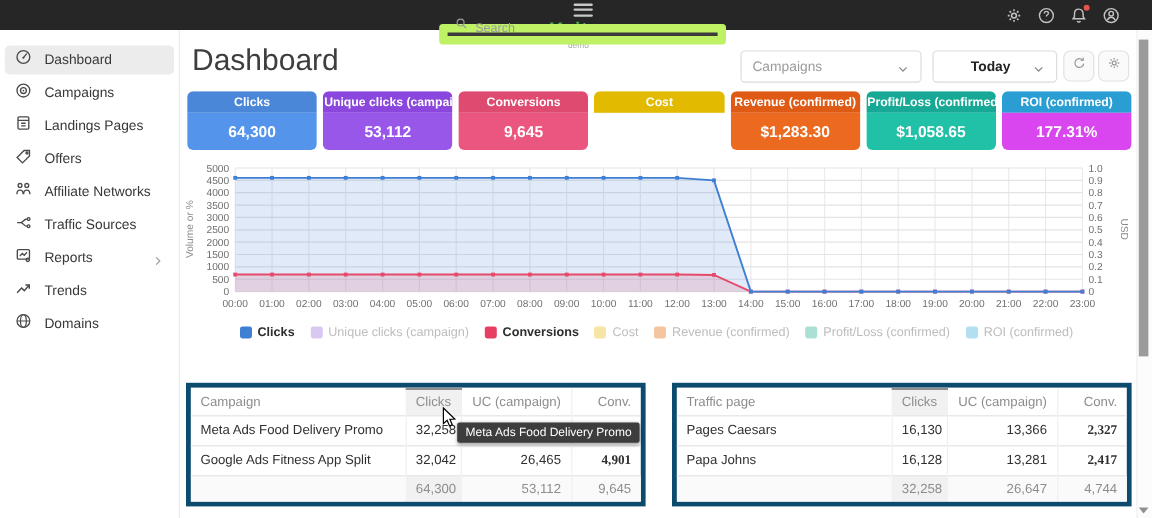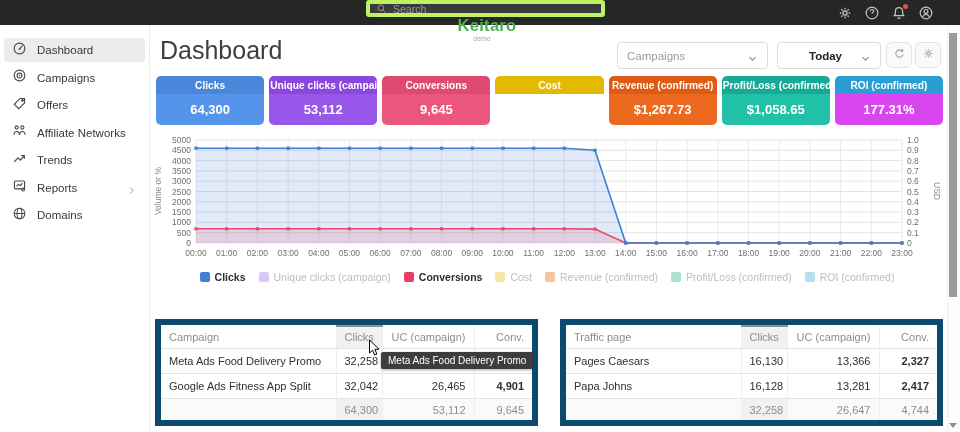--- a/index.html
+++ b/index.html
@@ -6,23 +6,23 @@
   html, body { width: 960px; height: 432px; overflow: hidden; background: #fff;
     font-family: "Liberation Sans", sans-serif; position: relative; }
 
   
   .topbar { position: absolute; left: 0; top: 0; width: 960px; height: 25px;
     background: #262626; display: flex; align-items: center; z-index: 10; flex-direction: column; }
   .hamburger { width: 16px; margin-left: 11px; cursor: pointer; }
   .hamburger span { display: block; height: 2px; background: #c9c9c9; margin: 2.5px 0; border-radius: 1px; }
   .brand { color: #4cb050; font-weight: bold; font-size: 16.5px; margin-left: 14px; letter-spacing: .3px; }
   .brand-badge { color: #a8a8a8; font-size: 7px; margin-left: 4px; margin-bottom: 8px; }
-  .search { position: absolute; left: 366px; top: 0; width: 239px; height: 17px;
-    background: #3a3a3a; border: 4px solid #bef264; border-radius: 3px;
-    display: flex; align-items: center; padding: 0 6px; color: #9a9a9a; }
+  .search { position: absolute; left: 366px; top: 20px; width: 239px; height: 17px;
+    background: #3a3a3a; border: 7px solid #bef264; border-radius: 3px;
+    display: flex; align-items: flex-end; padding: 0 6px; color: #9a9a9a; }
   .search svg { width: 11px; height: 11px; flex: none; }
   .search input { background: transparent; border: none; outline: none; color: #ddd;
     font-size: 10.5px; margin-left: 6px; width: 100%; font-family: "Liberation Sans", sans-serif; }
   .search input::placeholder { color: #9a9a9a; }
   .topbar-icons { position: absolute; right: 26px; top: 0; height: 25px;
     display: flex; align-items: center; gap: 11px; color: #c2c2c2; }
   .tb-icon { width: 16px; height: 16px; position: relative; cursor: pointer; }
   .tb-icon svg { width: 16px; height: 16px; display: block; }
   .tb-icon .dot { position: absolute; right: -1px; top: -1px; width: 5px; height: 5px;
     border-radius: 50%; background: #e2544a; }
@@ -74,30 +74,30 @@
 
   .legend { position: absolute; left: 2px; top: 246px; width: 790px; display: flex;
     justify-content: center; align-items: center; gap: 13px; }
   .lg-item { display: flex; align-items: center; gap: 5px; cursor: pointer; }
   .lg-sw { width: 10px; height: 10px; border-radius: 2px; }
   .lg-lb { font-size: 10.5px; white-space: nowrap; }
   .lg-item.active .lg-lb { color: #2e2e2e; font-weight: bold; }
   .lg-item.inactive .lg-lb { color: #bdbdbd; }
 
   
-  .tbl { position: absolute; top: 294px; width: 383px; border: 6px solid #0c4a6e; background: #fff; }
+  .tbl { position: absolute; top: 294px; width: 383px; border: 4px solid #0c4a6e; background: #fff; }
   #campaigns-table { left: 5px; }
   #landings-table { left: 410px; }
   .tbl table { width: 100%; border-collapse: collapse; font-size: 11px; table-layout: fixed; }
   .tbl th { font-weight: 400; color: #8d8d8d; padding: 5px 8px; text-align: left;
     white-space: nowrap; overflow: hidden; cursor: pointer; }
   .tbl .num { text-align: right; border-left: 1px solid #efefef; }
   .tbl td { padding: 6px 8px; white-space: nowrap; overflow: hidden; }
   .tbl tbody td { color: #303030; border-top: 1px solid #e4e4e4; }
-  .tbl td.conv { font-weight: bold; }
+  .tbl td.conv { font-weight: bold; font-family: Liberation Serif, serif; }
   .tbl th.sorted { background: #f1f1f1; border-top: 2px solid #8f8f8f; padding-top: 3px; }
   .tbl tfoot td { color: #8d8d8d; border-top: 1px solid #e4e4e4; background: #fafafa; padding: 4.5px 8px; }
   .tbl tfoot td.sorted-col { background: #f1f1f1; }
 
   
   .tooltip { position: absolute; left: 381px; top: 352px; background: #3d3d3d; color: #fff;
     font-size: 10px; padding: 3px 7px; border-radius: 2px; z-index: 40; white-space: nowrap;
     box-shadow: 0 1px 3px rgba(0,0,0,.35); }
   .cursor { position: absolute; left: 368px; top: 339px; z-index: 41; }
 
@@ -171,50 +171,65 @@
       <div class="side-item">
         <span class="ic"><svg viewBox="0 0 16 16" fill="none" stroke="currentColor" stroke-width="1.2">
             <circle cx="8" cy="8" r="5.7"></circle>
             <circle cx="8" cy="8" r="2.6"></circle>
             <circle cx="8" cy="8" r="0.8" fill="currentColor" stroke="none"></circle>
           </svg></span>
         <span class="lbl">Campaigns</span>
       </div>
       <div class="side-item">
         <span class="ic"><svg viewBox="0 0 16 16" fill="none" stroke="currentColor" stroke-width="1.2">
+            <rect x="3.2" y="2.6" width="9.6" height="10.8" rx="1"></rect>
+            <path d="M3.2 5.6 h9.6 M6 8.2 h4 M6 10.6 h4"></path>
+          </svg></span>
+        <span class="lbl">Landings Pages</span>
+      </div>
+      <div class="side-item">
+        <span class="ic"><svg viewBox="0 0 16 16" fill="none" stroke="currentColor" stroke-width="1.2">
             <path d="M8.6 2.6 h4.8 v4.8 l-6.2 6.2 -4.8 -4.8 z"></path>
             <circle cx="11.2" cy="4.8" r="0.9"></circle>
           </svg></span>
         <span class="lbl">Offers</span>
       </div>
       <div class="side-item">
         <span class="ic"><svg viewBox="0 0 16 16" fill="none" stroke="currentColor" stroke-width="1.2">
             <circle cx="5" cy="4.8" r="1.7"></circle>
             <circle cx="11" cy="4.8" r="1.7"></circle>
             <path d="M2.2 12.6 c0-2.3 1.3-3.6 2.8-3.6 s2.8 1.3 2.8 3.6 M8.2 12.6 c0-2.3 1.3-3.6 2.8-3.6 s2.8 1.3 2.8 3.6"></path>
           </svg></span>
         <span class="lbl">Affiliate Networks</span>
       </div>
       <div class="side-item">
+        <span class="ic"><svg viewBox="0 0 16 16" fill="none" stroke="currentColor" stroke-width="1.2">
+            <path d="M2.4 8 h3 M5.4 8 c2.8 0 2.8 -3.2 5.6 -3.2 M5.4 8 c2.8 0 2.8 3.2 5.6 3.2"></path>
+            <circle cx="12.6" cy="4.8" r="1.2"></circle>
+            <circle cx="12.6" cy="11.2" r="1.2"></circle>
+          </svg></span>
+        <span class="lbl">Traffic Sources</span>
+      </div>
+      <div class="side-item">
+        <span class="ic"><svg viewBox="0 0 16 16" fill="none" stroke="currentColor" stroke-width="1.2">
+            <rect x="2.6" y="3.2" width="10.8" height="8.4" rx="1"></rect>
+            <path d="M4.8 9 L7 6.6 L8.8 8.2 L11.2 5.6"></path>
+            <circle cx="11.9" cy="12.3" r="1.5"></circle>
+          </svg></span>
+        <span class="lbl">Reports</span>
+        <span class="chev"><svg viewBox="0 0 16 16" fill="none" stroke="currentColor" stroke-width="1.4">
+            <path d="M6 3.5 L10.5 8 L6 12.5"></path>
+          </svg></span>
+      </div>
+      <div class="side-item">
         <span class="ic"><svg viewBox="0 0 16 16" fill="none" stroke="currentColor" stroke-width="1.3">
             <path d="M2.4 11.6 L6.4 7.4 L8.8 9.8 L13.2 4.8"></path>
             <path d="M9.8 4.8 h3.4 v3.4"></path>
           </svg></span>
         <span class="lbl">Trends</span>
-      </div>
-      <div class="side-item">
-        <span class="ic"><svg viewBox="0 0 16 16" fill="none" stroke="currentColor" stroke-width="1.2">
-            <rect x="2.6" y="3.2" width="10.8" height="8.4" rx="1"></rect>
-            <path d="M4.8 9 L7 6.6 L8.8 8.2 L11.2 5.6"></path>
-            <circle cx="11.9" cy="12.3" r="1.5"></circle>
-          </svg></span>
-        <span class="lbl">Reports</span>
-        <span class="chev"><svg viewBox="0 0 16 16" fill="none" stroke="currentColor" stroke-width="1.4">
-            <path d="M6 3.5 L10.5 8 L6 12.5"></path>
-          </svg></span>
       </div>
       <div class="side-item">
         <span class="ic"><svg viewBox="0 0 16 16" fill="none" stroke="currentColor" stroke-width="1.1">
             <circle cx="8" cy="8" r="5.7"></circle>
             <ellipse cx="8" cy="8" rx="2.6" ry="5.7"></ellipse>
             <path d="M2.3 8 h11.4"></path>
           </svg></span>
         <span class="lbl">Domains</span>
       </div>
     </div>
@@ -259,21 +274,21 @@
       </div>
       <div class="card">
         <div class="c-label" style="background:#df4a70">Conversions</div>
         <div class="c-value" style="background:#ea567e">9,645</div>
       </div>
       <div class="card">
         <div class="c-label" style="background:#e2ba00">Cost</div>
       </div>
       <div class="card">
         <div class="c-label" style="background:#df5a15">Revenue (confirmed)</div>
-        <div class="c-value" style="background:#ec6a1f">$1,267.73</div>
+        <div class="c-value" style="background:#ec6a1f">$1,283.30</div>
       </div>
       <div class="card">
         <div class="c-label" style="background:#17a995">Profit/Loss (confirmed)</div>
         <div class="c-value" style="background:#21c1a8">$1,058.65</div>
       </div>
       <div class="card">
         <div class="c-label" style="background:#2a9ed2">ROI (confirmed)</div>
         <div class="c-value" style="background:#d946ef">177.31%</div>
       </div>
     </div>

